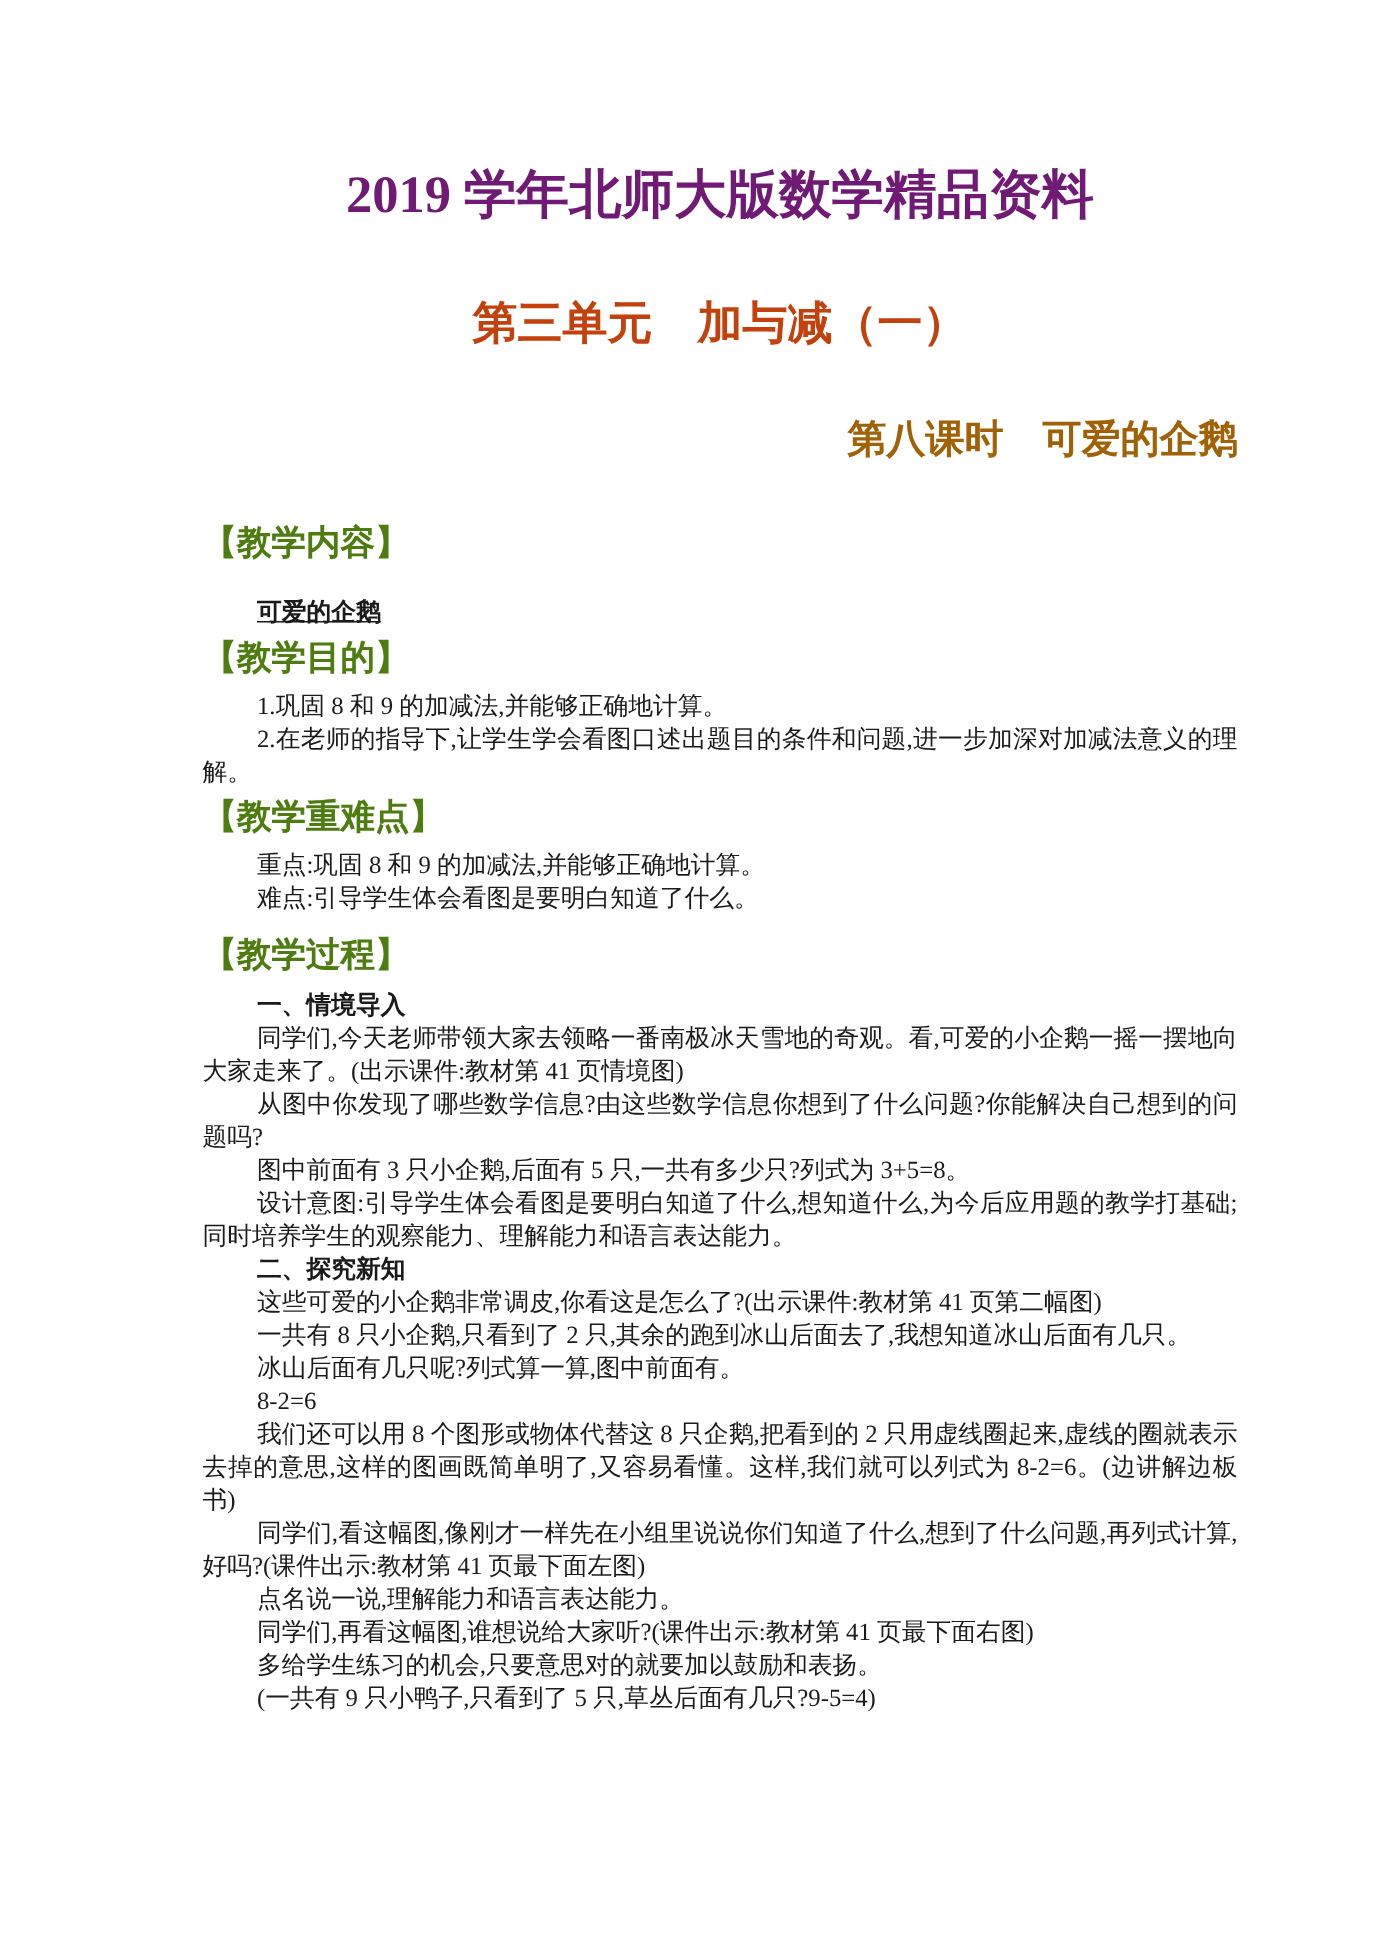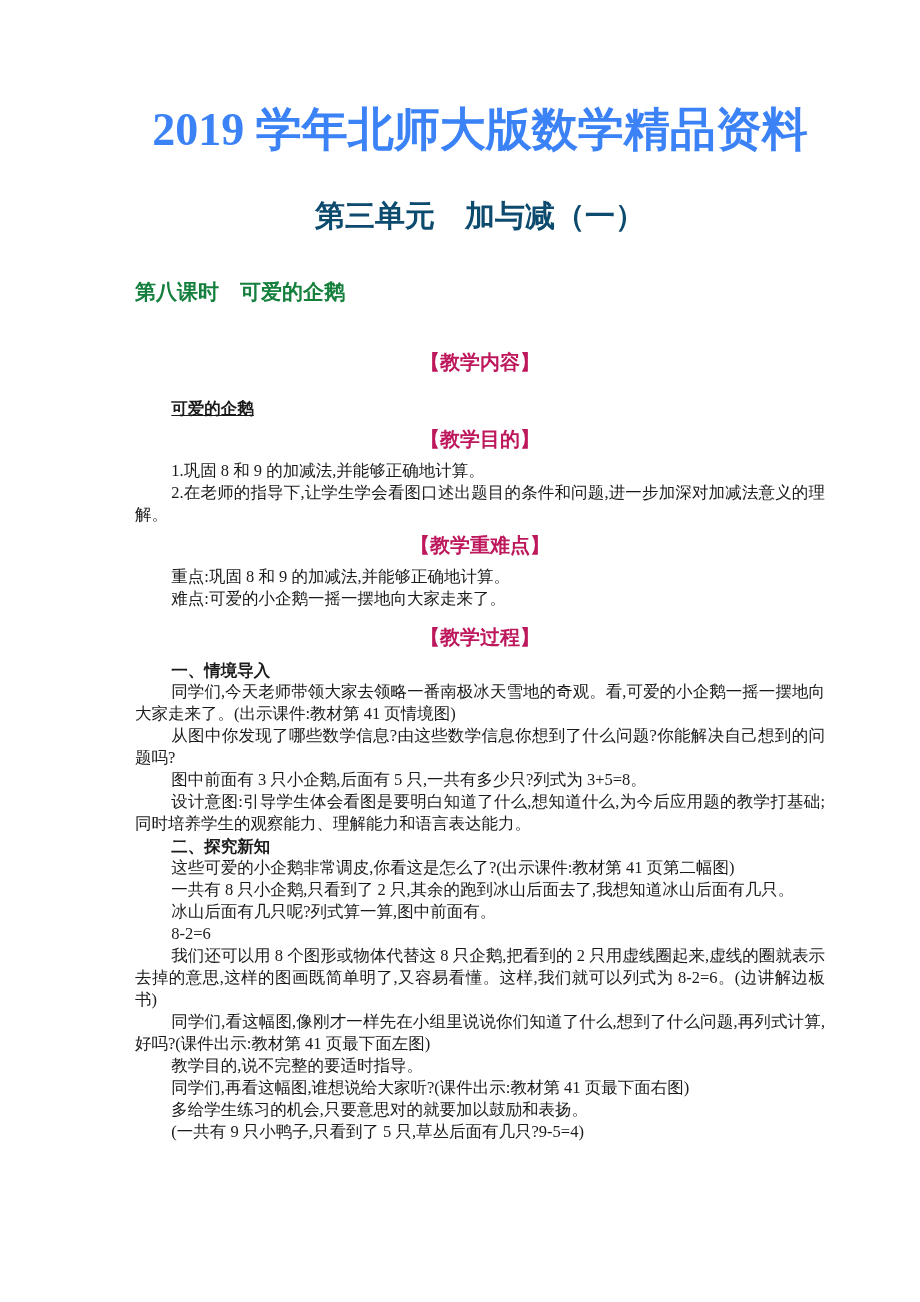--- a/index.html
+++ b/index.html
@@ -14,53 +14,52 @@
     color: #1a1a1a;
     overflow: hidden;
   }
   .doc {
     margin-left: 135px;
     margin-right: 95px;
     padding-top: 1px;
   }
   .main-title {
     margin: 104px 0 0 0;
-    font-size: 46px;
+    font-size: 35px;
     line-height: 50px;
     font-weight: bold;
     text-align: center;
-    color: #3b82f6;
+    color: #701a75;
     font-family: "Liberation Serif", "DejaVu Serif", serif;
   }
   .unit-title {
     margin: 40px 0 0 0;
     font-size: 30px;
     line-height: 42px;
     font-weight: bold;
     text-align: center;
-    color: #0c4a6e;
+    color: #c2410c;
     font-family: "Liberation Serif", "DejaVu Serif", serif;
   }
   .lesson-title {
     margin: 40px 0 0 0;
-    font-size: 21px;
+    font-size: 26px;
     line-height: 30px;
     font-weight: bold;
-    text-align: left;
-    color: #15803d;
+    text-align: right;
+    color: #a16207;
     font-family: "Liberation Sans", "DejaVu Sans", sans-serif;
   }
   .sec-heading {
     margin: 0;
-    font-size: 20px;
+    font-size: 23px;
     line-height: 30px;
     font-weight: bold;
-    color: #be185d;
+    color: #4d7c0f;
     font-family: "Liberation Serif", "DejaVu Serif", serif;
-    text-align: center;
   }
   .sec-heading.first { margin-top: 40px; }
   .sec-heading.after-body { margin-top: 4px; }
   .body {
     margin: 0;
     font-size: 16.5px;
     line-height: 22px;
     text-align: justify;
   }
   .indent { text-indent: 2.2em; }
@@ -89,37 +88,37 @@
 
   <div class="sec-heading after-body">【教学目的】</div>
   <div class="objectives-block">
     <p class="body indent">1.巩固 8 和 9 的加减法,并能够正确地计算。</p>
     <p class="body indent">2.在老师的指导下,让学生学会看图口述出题目的条件和问题,进一步加深对加减法意义的理解。</p>
   </div>
 
   <div class="sec-heading">【教学重难点】</div>
   <div class="points-block">
     <p class="body indent">重点:巩固 8 和 9 的加减法,并能够正确地计算。</p>
-    <p class="body indent">难点:可爱的小企鹅一摇一摆地向大家走来了。</p>
+    <p class="body indent">难点:引导学生体会看图是要明白知道了什么。</p>
   </div>
 
   <div class="sec-heading">【教学过程】</div>
   <div class="process-block">
     <p class="body bold-sans indent">一、情境导入</p>
     <p class="body indent">同学们,今天老师带领大家去领略一番南极冰天雪地的奇观。看,可爱的小企鹅一摇一摆地向大家走来了。(出示课件:教材第 41 页情境图)</p>
     <p class="body indent">从图中你发现了哪些数学信息?由这些数学信息你想到了什么问题?你能解决自己想到的问题吗?</p>
     <p class="body indent">图中前面有 3 只小企鹅,后面有 5 只,一共有多少只?列式为 3+5=8。</p>
     <p class="body indent">设计意图:引导学生体会看图是要明白知道了什么,想知道什么,为今后应用题的教学打基础;同时培养学生的观察能力、理解能力和语言表达能力。</p>
 
     <p class="body bold-sans indent">二、探究新知</p>
     <p class="body indent">这些可爱的小企鹅非常调皮,你看这是怎么了?(出示课件:教材第 41 页第二幅图)</p>
     <p class="body indent">一共有 8 只小企鹅,只看到了 2 只,其余的跑到冰山后面去了,我想知道冰山后面有几只。</p>
     <p class="body indent">冰山后面有几只呢?列式算一算,图中前面有。</p>
     <p class="body indent">8-2=6</p>
     <p class="body indent">我们还可以用 8 个图形或物体代替这 8 只企鹅,把看到的 2 只用虚线圈起来,虚线的圈就表示去掉的意思,这样的图画既简单明了,又容易看懂。这样,我们就可以列式为 8-2=6。(边讲解边板书)</p>
     <p class="body indent">同学们,看这幅图,像刚才一样先在小组里说说你们知道了什么,想到了什么问题,再列式计算,好吗?(课件出示:教材第 41 页最下面左图)</p>
-    <p class="body indent">教学目的,说不完整的要适时指导。</p>
+    <p class="body indent">点名说一说,理解能力和语言表达能力。</p>
     <p class="body indent">同学们,再看这幅图,谁想说给大家听?(课件出示:教材第 41 页最下面右图)</p>
     <p class="body indent">多给学生练习的机会,只要意思对的就要加以鼓励和表扬。</p>
     <p class="body indent">(一共有 9 只小鸭子,只看到了 5 只,草丛后面有几只?9-5=4)</p>
   </div>
 
 </div>
 
 </body></html>

